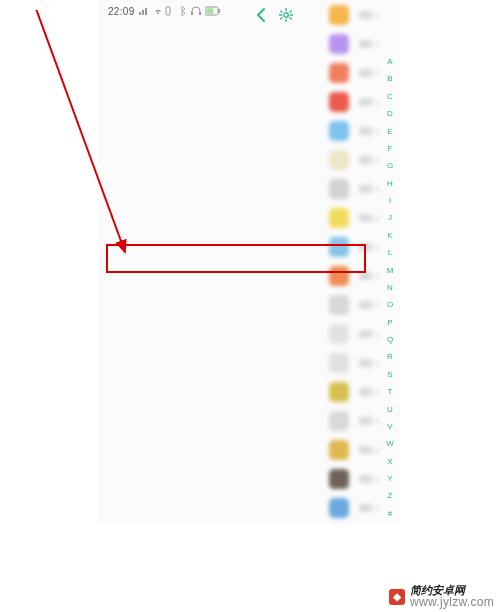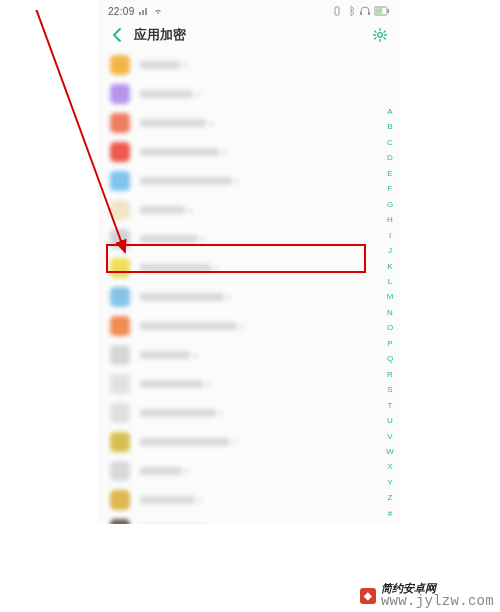--- a/index.html
+++ b/index.html
@@ -13,21 +13,22 @@
     overflow: hidden;
   }
   .phone {
     position: absolute;
     left: 98px;
     top: 0;
     width: 302px;
     height: 524px;
     background: #fbfbfc;
     display: flex;
-    flex-direction: column;
+    flex-direction: row;
+    gap: 11px;
   }
   .status-bar {
     height: 18px;
     padding: 2px 10px 0 10px;
     display: flex;
     align-items: center;
     justify-content: space-between;
     font-size: 10px;
     color: #555;
     letter-spacing: .3px;
@@ -157,24 +158,23 @@
     flex-direction: column;
     line-height:1;
   }
   .wm-title {
     font-size: 11px;
     font-weight: 700;
     color: #222;
     font-style: italic;
   }
   .wm-sub {
-    font-size: 14px;
+    font-size: 12px;
     color: #888;
     letter-spacing:.3px;
-    font-family:Liberation Mono, monospace;
   }
 </style>
 </head>
 <body>
 
 <div class="phone">
 
   <div class="status-bar">
     <div class="status-left">
       <span>22:09</span>
@@ -216,21 +216,20 @@
       </span>
     </div>
   </div>
 
   <div class="nav-bar">
     <span class="nav-back">
       <svg viewBox="0 0 16 16">
           <path d="M10 2L4 8l6 6" fill="none" stroke="currentColor" stroke-width="2" stroke-linecap="round" stroke-linejoin="round"></path>
         </svg>
     </span>
-    <span class="nav-title">应用加密</span>
     <span class="nav-gear">
       <svg viewBox="0 0 16 16">
           <circle cx="8" cy="8" r="2.3" fill="none" stroke="currentColor" stroke-width="1.3"></circle>
           <path d="M8 1.5v2M8 12.5v2M2.7 4l1.4 1.4M11.9 10.6l1.4 1.4M1.5 8h2M12.5 8h2M2.7 12l1.4-1.4M11.9 5.4L13.3 4" stroke="currentColor" stroke-width="1.3" stroke-linecap="round"></path>
         </svg>
     </span>
   </div>
 
   <div class="content">
     <div class="list" id="app-list">

